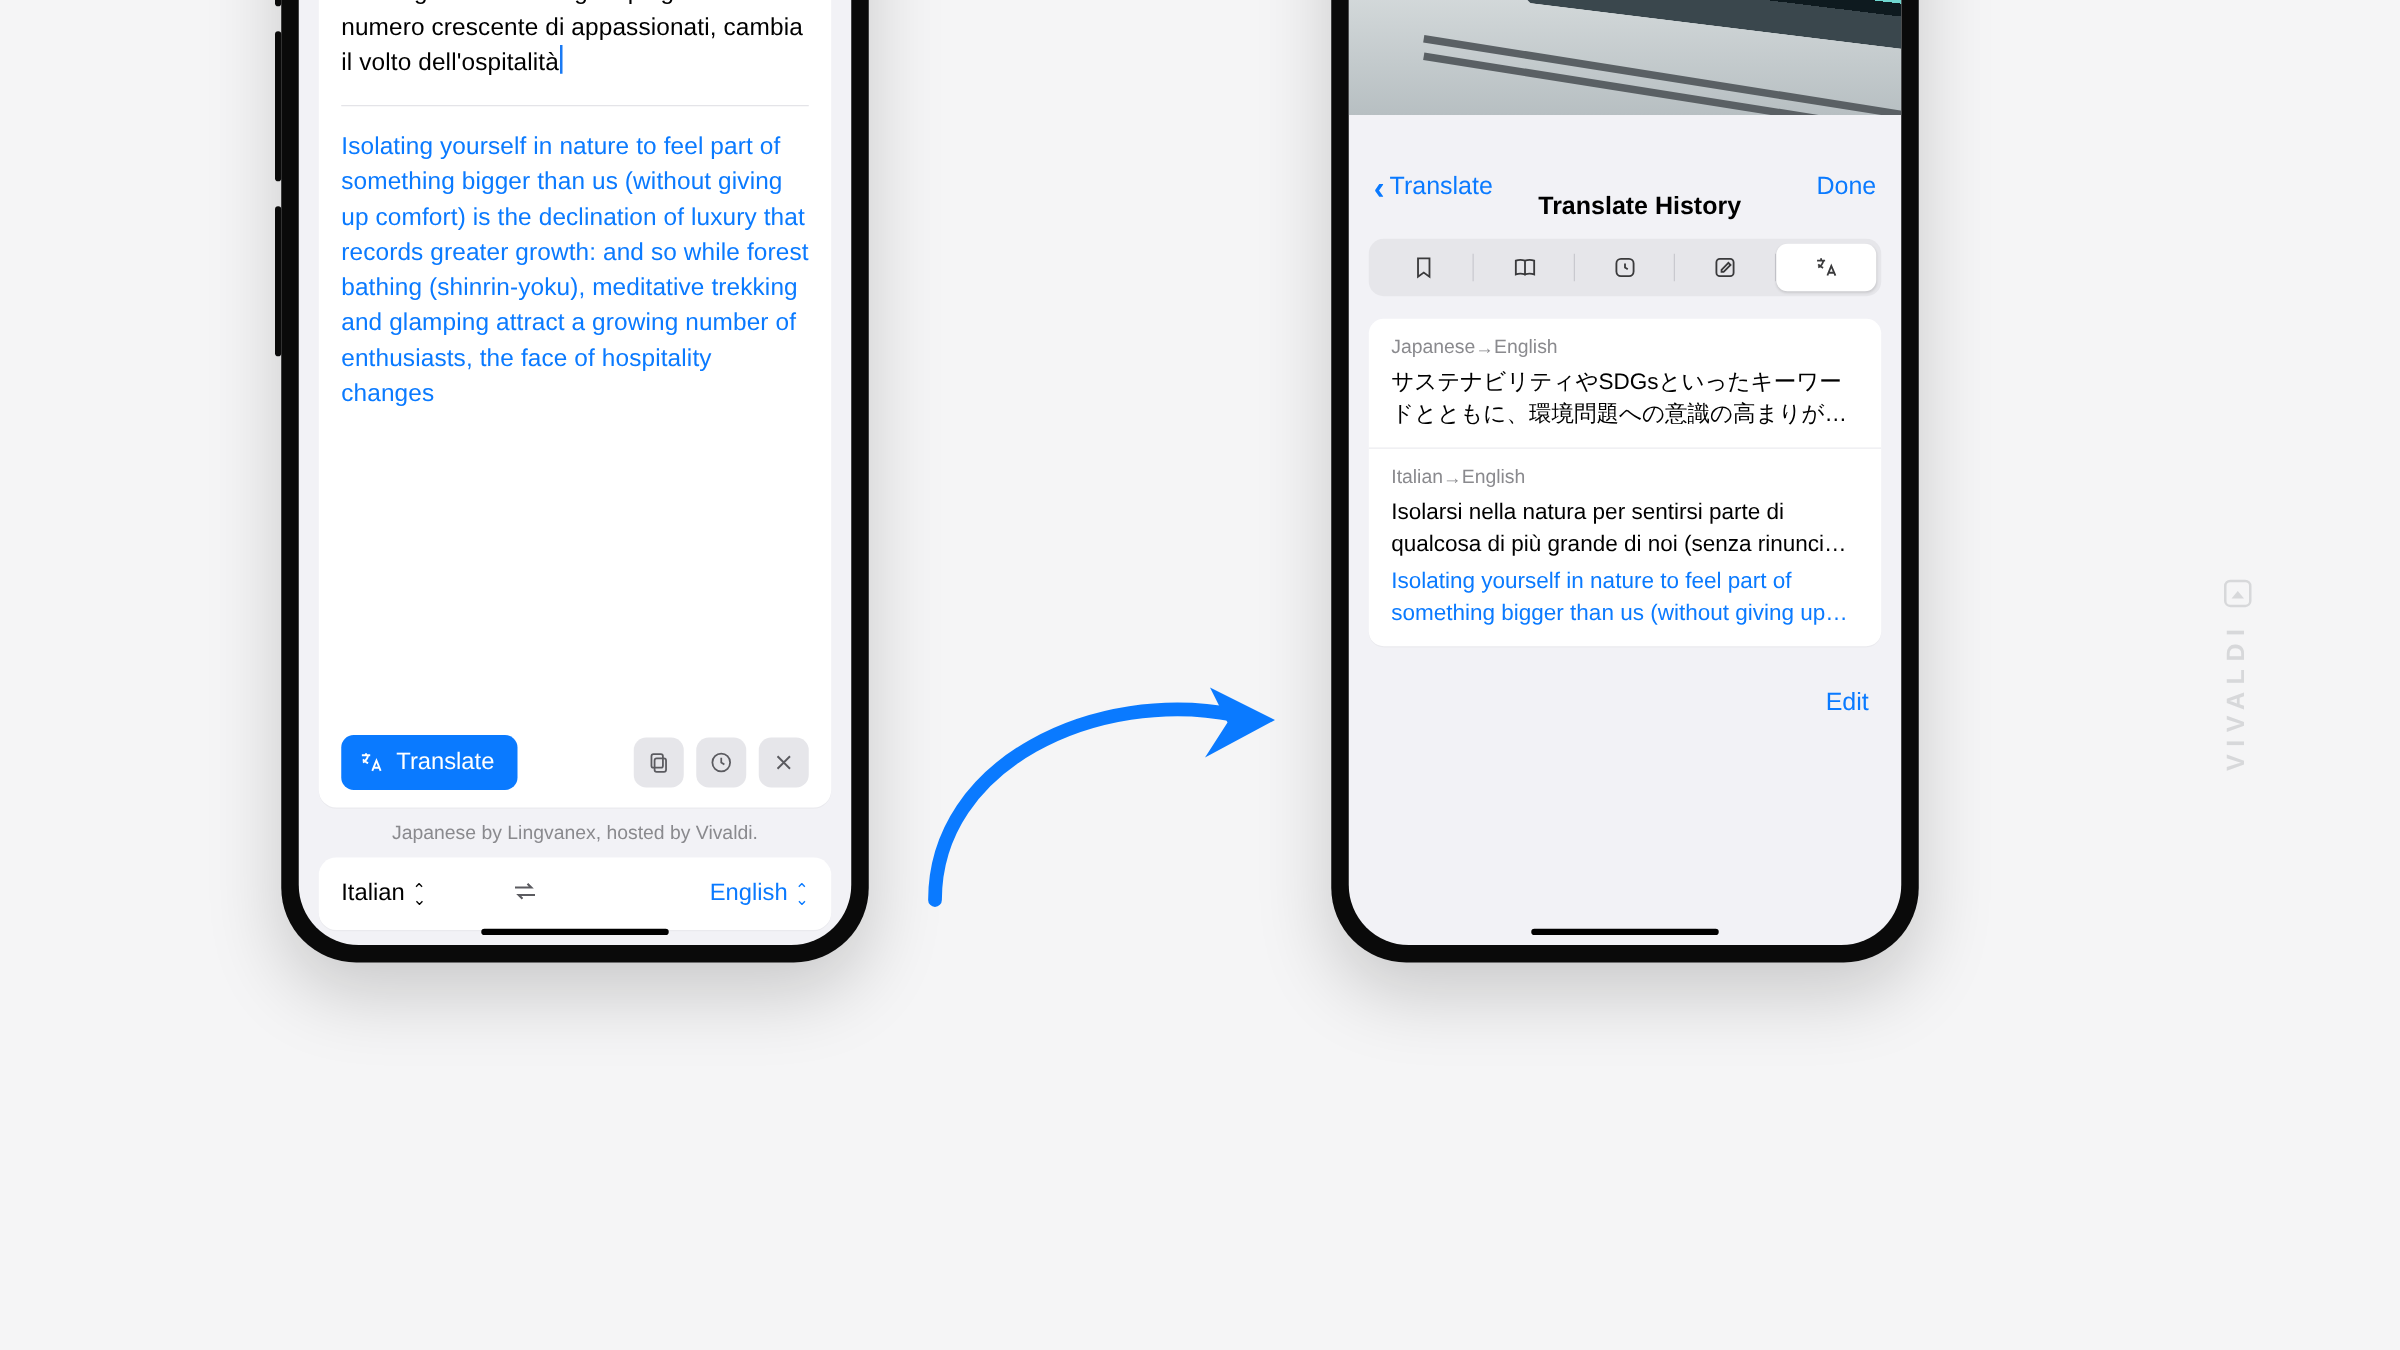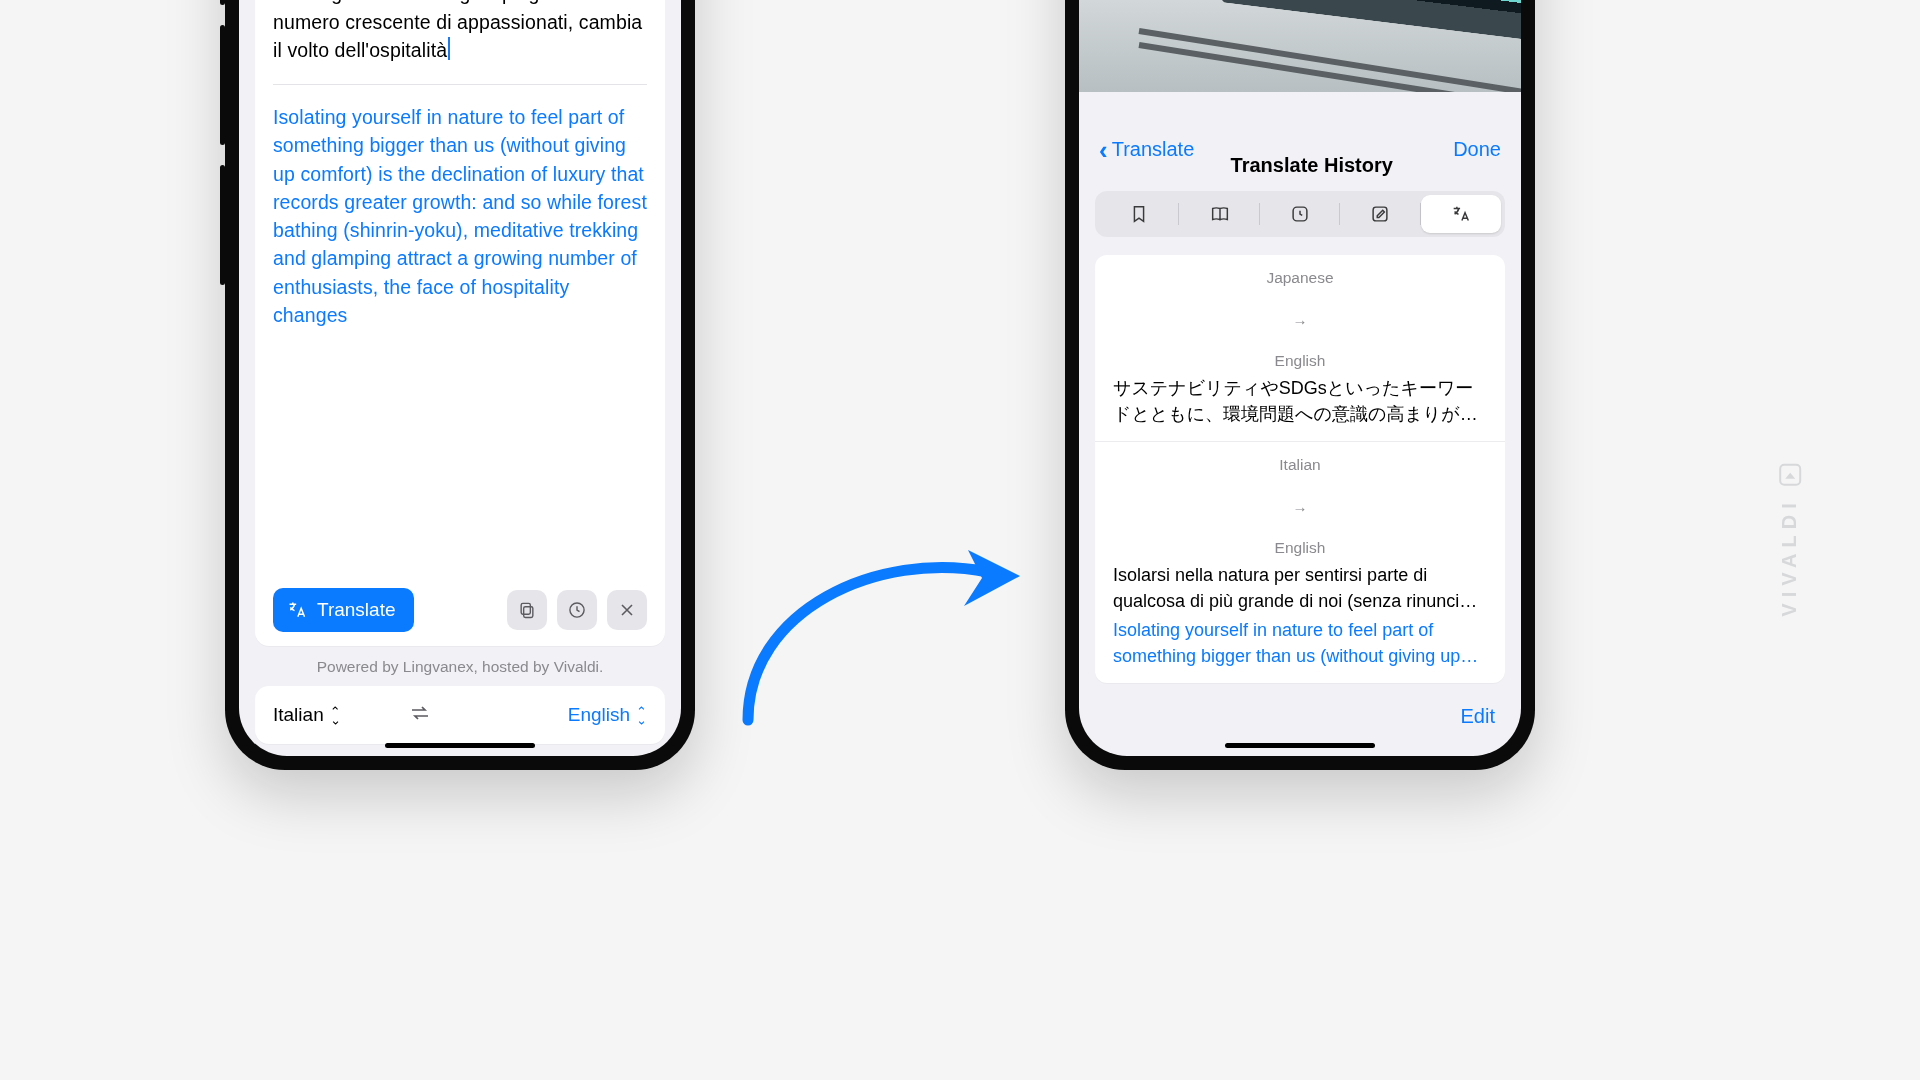--- a/index.html
+++ b/index.html
@@ -116,27 +116,27 @@
   }
   .seg .cell.active::after{ display:none; }
   .seg svg { width:22px; height:22px; stroke:#3a3a3c; fill:none; stroke-width:1.6; }
 
   .hist-card{
     background:#fff; border-radius:12px; margin-top:18px; overflow:hidden;
     box-shadow:0 1px 0 rgba(0,0,0,.03);
   }
   .hist-item{ padding:14px 18px 14px; }
   .hist-item + .hist-item{ border-top:1px solid #ececef; }
-  .hist-langs{ color:#8a8a8e; font-size:15.5px; display:flex; align-items:center; gap:24px; margin-bottom:6px;flex-direction:column;}
+  .hist-langs{ color:#8a8a8e; font-size:15.5px; display:flex; align-items:center; gap:0; margin-bottom:6px;}
   .hist-langs .arrow{ font-size:15px; }
   .hist-src { font-size:18px; line-height:1.42; color:#000;
     display:-webkit-box; -webkit-line-clamp:2; -webkit-box-orient:vertical; overflow:hidden;}
   .hist-tgt { font-size:18px; line-height:1.42; color:#0a7aff; margin-top:4px;
     display:-webkit-box; -webkit-line-clamp:2; -webkit-box-orient:vertical; overflow:hidden;}
-  .r-edit{ text-align:right; color:#0a7aff; font-size:20px; padding:22px 10px 0; cursor:pointer;}
+  .r-edit{ text-align:right; color:#0a7aff; font-size:20px; padding:34px 10px 0; cursor:pointer;}
 
   
   .flow-arrow{
     position:absolute; left:708px; top:520px; width:340px; height:220px; pointer-events:none;
   }
 
   
   .brand{
     position:absolute; right:54px; top:50%; transform:translateY(-50%) rotate(-90deg);
     transform-origin:center; color:#d7d8da; letter-spacing:6px; font-weight:700; font-size:20px;
@@ -186,21 +186,21 @@
                 <path d="M12 7.5V12l3 2"></path>
             </svg>
           </button>
           <button class="sq-btn">
             <svg class="ic" viewBox="0 0 24 24" stroke="#5b5b60" stroke-width="1.9" fill="none">
               <path d="M6 6l12 12M18 6l-12 12"></path>
             </svg>
           </button>
         </div>
       </div>
-      <div class="powered">Powered by Lingvanex, hosted by Vivaldi.</div>
+      <div class="powered">Japanese by Lingvanex, hosted by Vivaldi.</div>
       <div class="lang-bar">
         <div class="lang src">
           <span>Italian</span>
           <span class="chev-updown">
               <span>⌃</span>
               <span style="transform:rotate(180deg)">⌃</span>
             </span>
         </div>
         <div class="swap">
           <svg width="24" height="24" viewBox="0 0 24 24" stroke="#5b5b60" stroke-width="1.7" fill="none">

